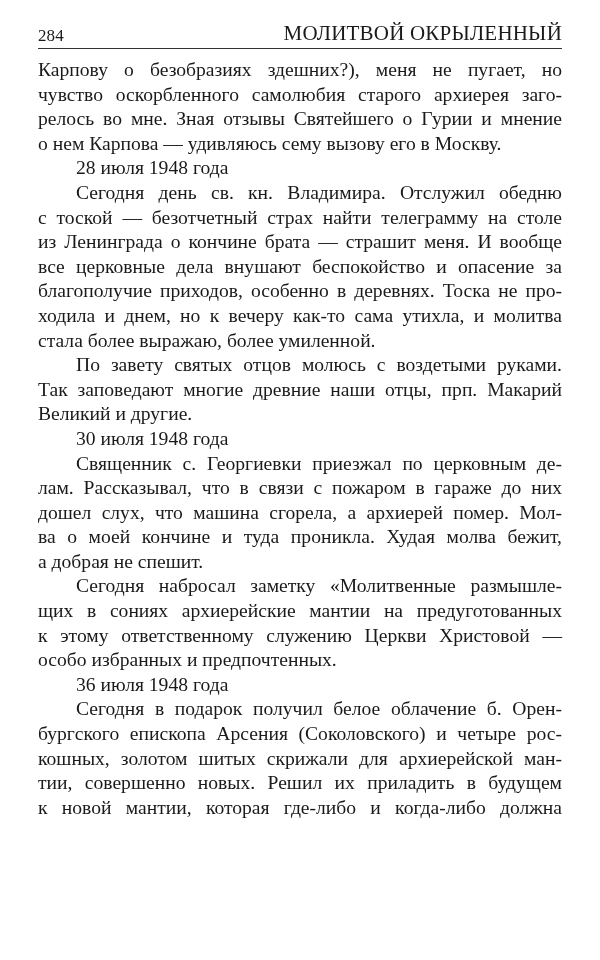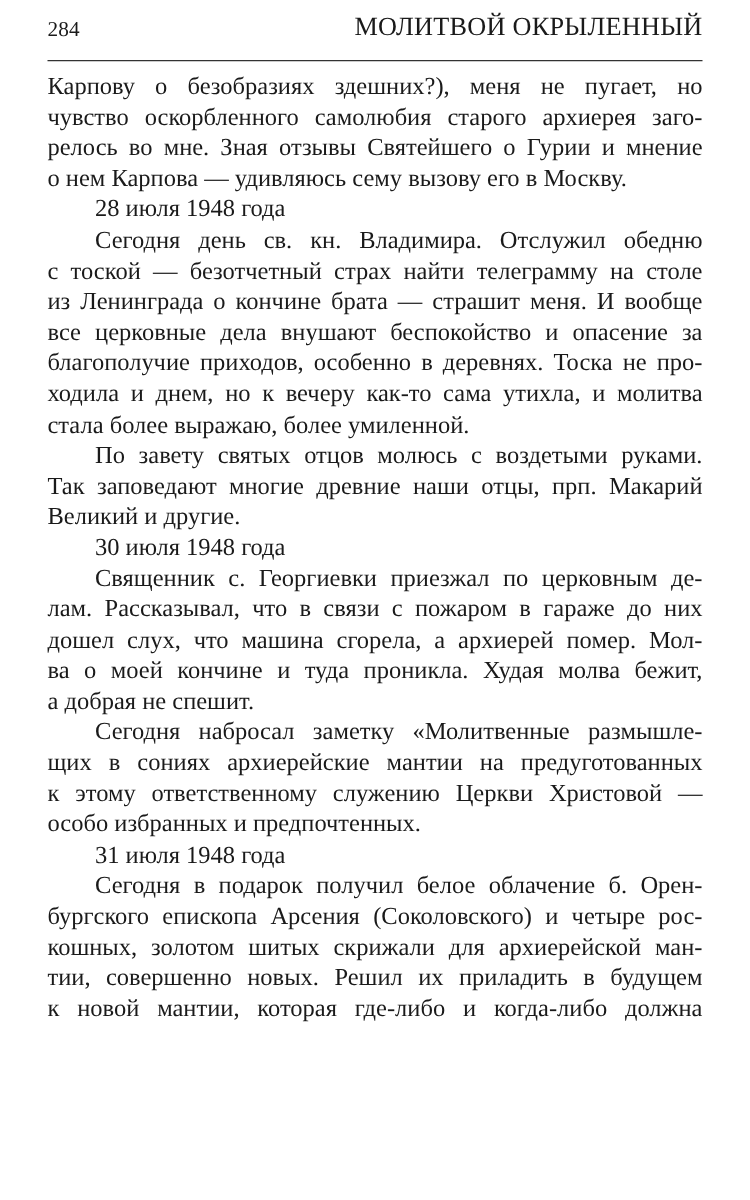--- a/index.html
+++ b/index.html
@@ -16,21 +16,21 @@
       font-family: "Liberation Serif", "DejaVu Serif", serif;
     }
     .page {
       position: absolute;
       left: 38px;
       top: 0;
       width: 524px;
     }
     .running-head {
       position: absolute;
-      top: 10px;
+      top: 22px;
       left: 0;
       width: 524px;
       height: 24px;
       display: flex;
       justify-content: space-between;
       align-items: flex-end;
       font-size: 17px;
       letter-spacing: 0.1px;
     }
     .running-head .title {
@@ -126,21 +126,21 @@
       <span class="line last">а добрая не спешит.</span>
     </p>
 
     <p>
       <span class="line ind">Сегодня набросал заметку «Молитвенные размышле-</span>
       <span class="line">щих в сониях архиерейские мантии на предуготованных</span>
       <span class="line">к этому ответственному служению Церкви Христовой —</span>
       <span class="line last">особо избранных и предпочтенных.</span>
     </p>
 
-    <span class="date">31 июля 1948 года</span>
+    <span class="date">36 июля 1948 года</span>
 
     <p>
       <span class="line ind">Сегодня в подарок получил белое облачение б. Орен-</span>
       <span class="line">бургского епископа Арсения (Соколовского) и четыре рос-</span>
       <span class="line">кошных, золотом шитых скрижали для архиерейской ман-</span>
       <span class="line">тии, совершенно новых. Решил их приладить в будущем</span>
       <span class="line">к новой мантии, которая где-либо и когда-либо должна</span>
 
     </p>
   </div>

